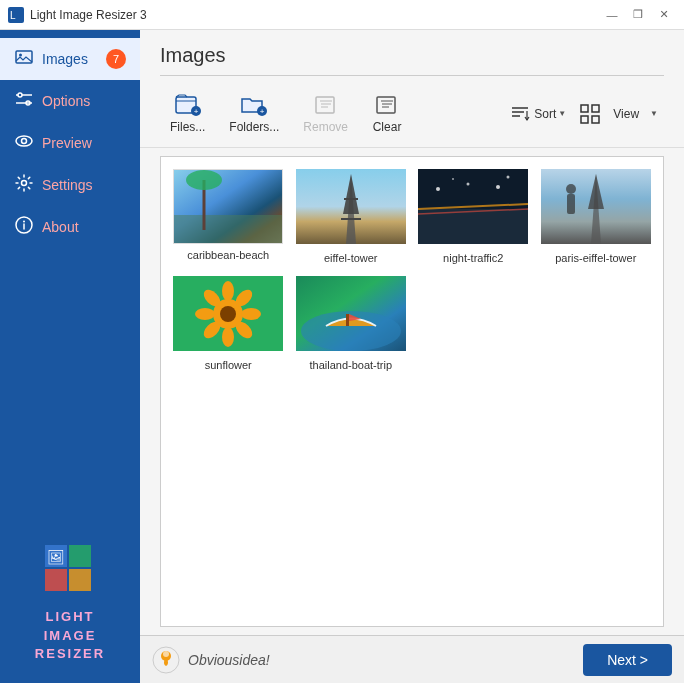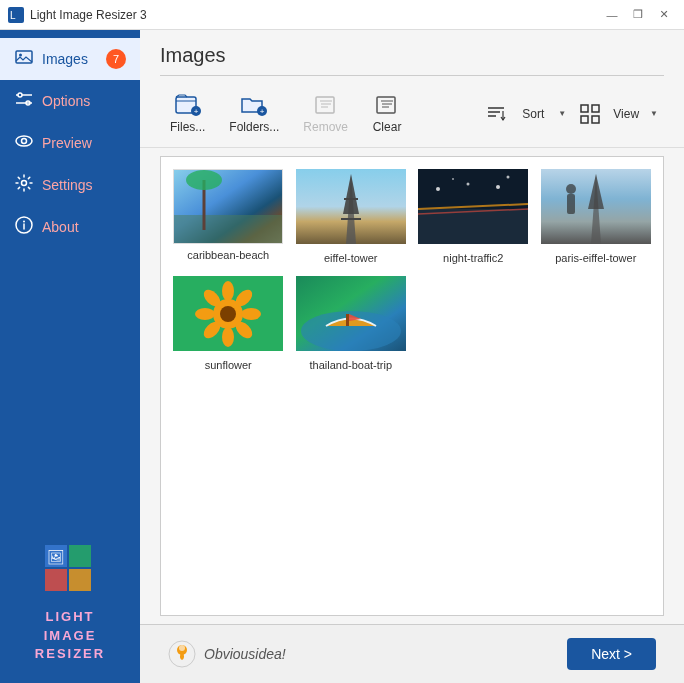--- a/index.html
+++ b/index.html
@@ -218,24 +218,24 @@
       height: 75px;
       background: linear-gradient(135deg, #87ceeb 0%, #4a90d9 30%, #1a5276 50%, #6d4c2e 70%, #8b7355 100%);
       border: 1px solid #ddd;
       position: relative;
       overflow: hidden;
     }
     .footer {
       display: flex;
       align-items: center;
       justify-content: space-between;
-      padding: 8px 28px;
+      padding: 8px 12px;
       background: #f0f0f0;
       border-top: 1px solid #ccc;
-      height: 59px;
+      height: 48px;
     }
     .footer-brand {
       display: flex;
       align-items: center;
       gap: 8px;
     }
     .footer-brand-icon {
       width: 28px;
       height: 28px;
     }
@@ -399,21 +399,21 @@
             <line x1="7" y1="7" x2="19" y2="7" stroke="#555" stroke-width="1"></line>
             <line x1="8" y1="10" x2="18" y2="10" stroke="#555" stroke-width="1"></line>
             <line x1="8" y1="13" x2="15" y2="13" stroke="#555" stroke-width="1"></line>
           </svg>
         </span>
         <span>Clear</span>
       </button>
 
       <div class="tool-group">
         <button class="tool-group-btn">
-          <div style="display:flex;align-items:center;gap:14px;">
+          <div style="display:flex;align-items:center;gap:2px;">
             <span class="tool-group-icon">
               <svg width="22" height="22" viewBox="0 0 22 22" fill="none">
                 <line x1="3" y1="5" x2="19" y2="5" stroke="#333" stroke-width="1.5"></line>
                 <line x1="3" y1="9" x2="15" y2="9" stroke="#333" stroke-width="1.5"></line>
                 <line x1="3" y1="13" x2="11" y2="13" stroke="#333" stroke-width="1.5"></line>
                 <path d="M16 14l2 3 2-3" stroke="#333" stroke-width="1.2" fill="none"></path>
                 <line x1="18" y1="8" x2="18" y2="17" stroke="#333" stroke-width="1.2"></line>
               </svg>
             </span>
             <span>Sort</span>

